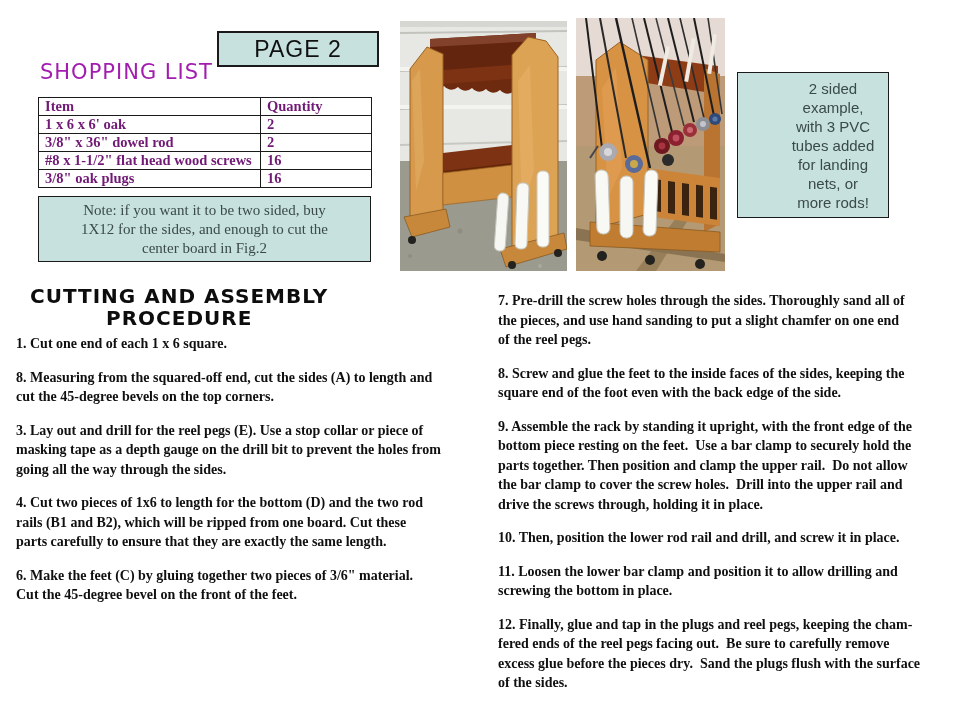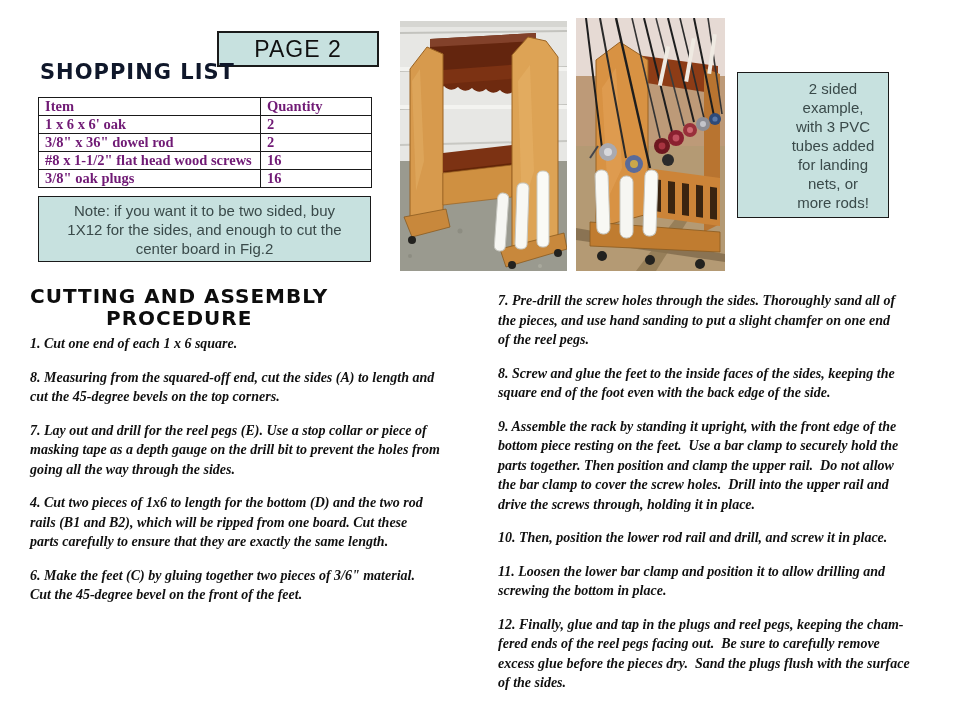--- a/index.html
+++ b/index.html
@@ -6,46 +6,46 @@
   .page{position:relative;width:960px;height:720px;background:#ffffff;overflow:hidden;
         font-family:"Liberation Sans",sans-serif;color:#111;}
 
   
   .page-banner{position:absolute;left:217px;top:31px;width:158px;height:32px;
     border:2px solid #1a1a1a;display:flex;align-items:center;justify-content:center;
     font-size:23px;letter-spacing:1px;color:#101010;}
 
   
   .h-shopping{position:absolute;left:40px;top:60px;font-family:"DejaVu Sans",sans-serif;
-    font-weight:bold;font-size:21px;letter-spacing:1px;color:#0f172a;}
+    font-weight:normal;font-size:21px;letter-spacing:1px;color:#a21caf;}
   .h-cutting{position:absolute;left:30px;top:285px;font-family:"DejaVu Sans",sans-serif;
     font-weight:bold;font-size:20px;line-height:22px;letter-spacing:1px;color:#0d0d0d;white-space:pre;text-align:center;}
 
   
   .shop-table{position:absolute;left:38px;top:97px;border-collapse:collapse;
     font-family:"Liberation Serif",serif;font-weight:bold;font-size:14.5px;color:#701a75;}
   .shop-table td,.shop-table th{border:1px solid #1a1a1a;height:16px;padding:0 0 0 6px;
     text-align:left;vertical-align:middle;}
   .shop-table .c-item{width:215px;}
   .shop-table .c-qty{width:104px;}
 
   
   .note-left{position:absolute;left:38px;top:196px;width:331px;height:64px;
     border:1px solid #1a1a1a;display:flex;align-items:center;justify-content:center;
-    text-align:center;font-size:15px;line-height:19px;color:#3a4a4a;white-space:pre;}
+    text-align:center;font-size:15px;line-height:19px;color:#3a4a4a;white-space:pre;font-family:Liberation Serif, serif;}
   .note-right{position:absolute;left:737px;top:72px;width:110px;height:144px;
     border:1px solid #1a1a1a;display:flex;align-items:center;justify-content:center;
     text-align:center;font-size:15px;line-height:19px;color:#3a4a4a;white-space:pre;padding-left:40px;}
 
   
   .steps{position:absolute;font-family:"Liberation Serif",serif;font-weight:bold;
     font-size:14px;line-height:19.5px;color:#101010;}
-  .steps-left{left:30px;top:334px;width:460px;}
+  .steps-left{left:16px;top:334px;width:460px;}
   .steps-right{left:498px;top:291px;width:455px;}
-  .steps p{margin:0 0 14px 0;white-space:pre;font-style:italic;}
+  .steps p{margin:0 0 14px 0;white-space:pre;}
 
   
   .photo{position:absolute;overflow:hidden;}
   .photo1{left:400px;top:21px;width:167px;height:250px;}
   .photo2{left:576px;top:18px;width:149px;height:253px;}
   .photo svg{display:block;width:100%;height:100%;}
 </style>
 </head>
 <body>
 
@@ -206,21 +206,21 @@
 nets, or
 more rods!</div>
 
   <div class="h-cutting">CUTTING AND ASSEMBLY
 PROCEDURE</div>
 
   <div class="steps steps-left">
     <p>1. Cut one end of each 1 x 6 square.</p>
     <p>8. Measuring from the squared-off end, cut the sides (A) to length and
 cut the 45-degree bevels on the top corners.</p>
-    <p>7. Lay out and drill for the reel pegs (E). Use a stop collar or piece of
+    <p>3. Lay out and drill for the reel pegs (E). Use a stop collar or piece of
 masking tape as a depth gauge on the drill bit to prevent the holes from
 going all the way through the sides.</p>
     <p>4. Cut two pieces of 1x6 to length for the bottom (D) and the two rod
 rails (B1 and B2), which will be ripped from one board. Cut these
 parts carefully to ensure that they are exactly the same length.</p>
     <p>6. Make the feet (C) by gluing together two pieces of 3/6" material.
 Cut the 45-degree bevel on the front of the feet.</p>
   </div>
 
   <div class="steps steps-right">

